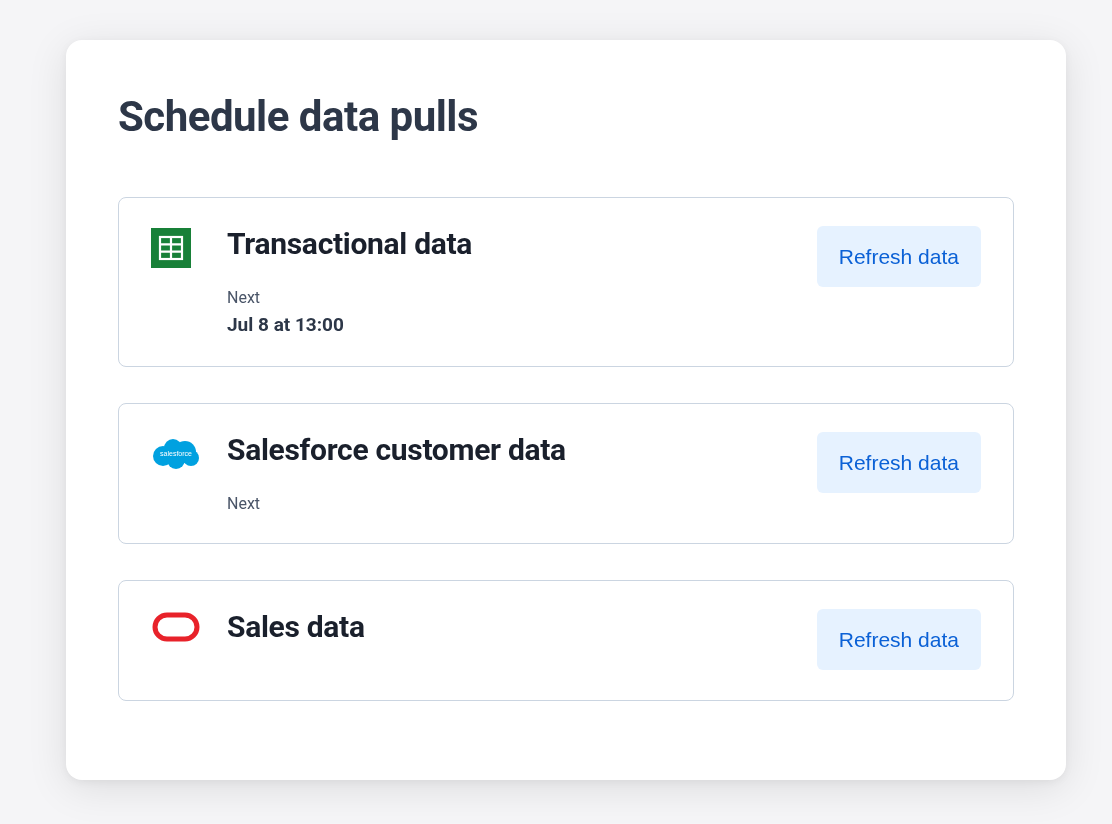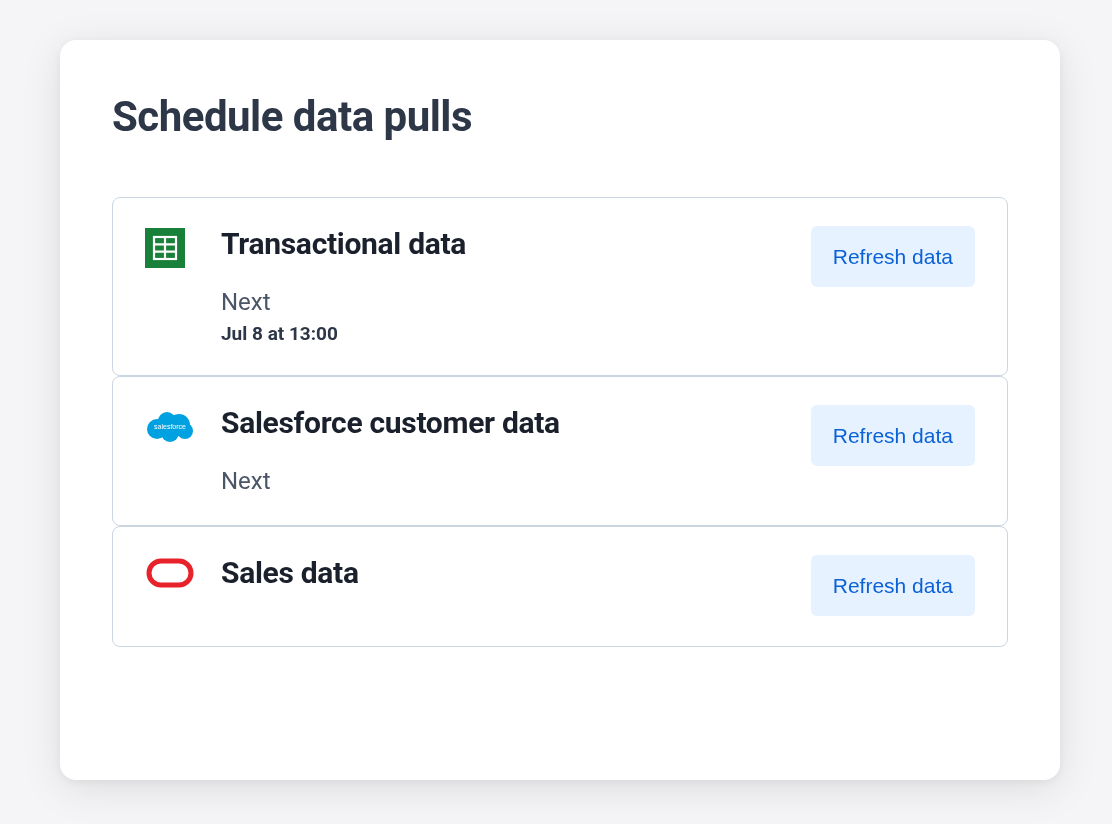--- a/index.html
+++ b/index.html
@@ -7,39 +7,40 @@
       font-family: -apple-system, BlinkMacSystemFont, "Segoe UI", Roboto, "Helvetica Neue", Arial, sans-serif;
       background: #f5f5f7;
       width: 1112px;
       height: 824px;
       overflow: hidden;
       position: relative;
     }
     .card {
       position: absolute;
       top: 40px;
-      left: 60px;
+      left: 66px;
       width: 1000px;
       height: 740px;
       background: #ffffff;
       border-radius: 16px;
       box-shadow: 0 8px 40px rgba(0,0,0,0.10), 0 2px 8px rgba(0,0,0,0.05);
       padding: 52px 52px 0 52px;
       overflow: hidden;
     }
     .page-title {
       font-size: 42px;
       font-weight: 700;
       color: #2d3748;
       letter-spacing: -0.5px;
       margin-bottom: 56px;
     }
     .pulls {
       display: flex;
       flex-direction: column;
+      gap: 36px;
     }
     .pull-item {
       border: 1px solid #cbd5e1;
       border-radius: 8px;
       padding: 28px 32px 30px 32px;
       display: flex;
       flex-direction: column;
     }
     .pull-top {
       display: flex;
@@ -64,21 +65,21 @@
       flex-direction: column;
     }
     .pull-name {
       font-size: 30px;
       font-weight: 700;
       color: #1a202c;
       letter-spacing: -0.3px;
       line-height: 1.2;
     }
     .pull-next-label {
-      font-size: 24px;
+      font-size: 16px;
       color: #4a5568;
       font-weight: 400;
       margin-top: 26px;
     }
     .pull-next-value {
       font-size: 19px;
       color: #2d3748;
       font-weight: 700;
       margin-top: 6px;
     }

